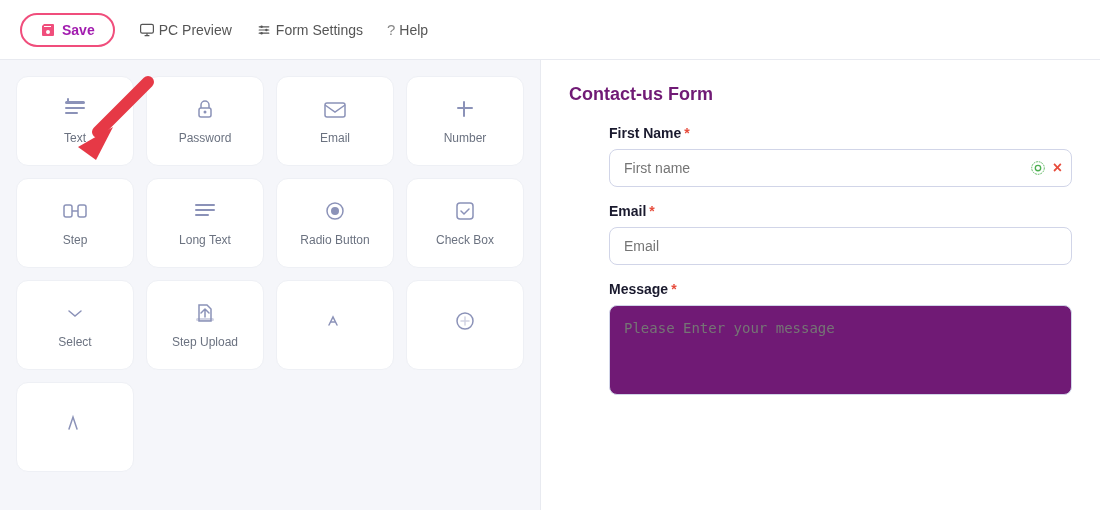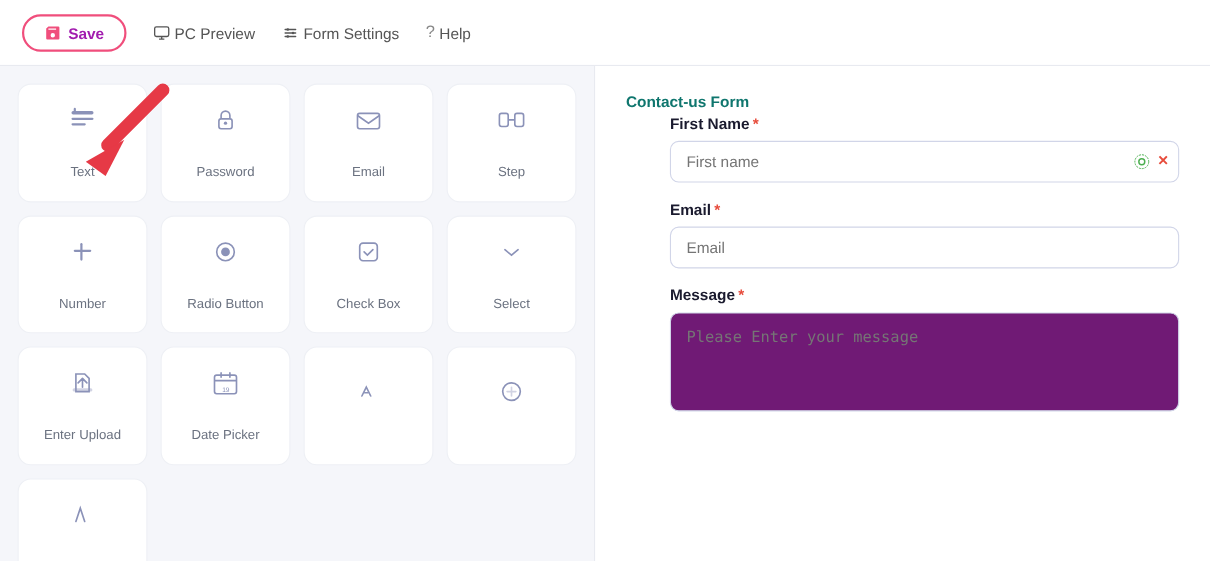--- a/index.html
+++ b/index.html
@@ -73,44 +73,44 @@
       align-items: center;
       justify-content: center;
       padding: 18px 10px;
       cursor: pointer;
       border: 1px solid #eef0f5;
       gap: 8px;
       transition: box-shadow 0.15s;
       min-height: 90px;
     }
     .widget-card .icon { color: #8b92b8; }
-    .widget-card .label { font-size: 12px; color: #6b7280; text-align: right; line-height: 1.3; margin-top: 18px; }
+    .widget-card .label { font-size: 12px; color: #6b7280; text-align: right; line-height: 1.3; }
 
     
     .arrow-overlay {
       position: absolute;
       top: 12px;
       left: 68px;
       pointer-events: none;
     }
 
     
     .right-panel {
       flex: 1;
       background: #fff;
       border-left: 1px solid #e8eaf0;
       padding: 24px 28px;
       overflow-y: auto;
     }
 
     .form-title {
-      font-size: 14px;
+      font-size: 18px;
       font-weight: 600;
-      color: #0f766e;
-      margin-bottom: 4px;
+      color: #701a75;
+      margin-bottom: 20px;
     }
 
     .form-row {
       display: flex;
       gap: 16px;
       margin-bottom: 16px;
       margin-left: 40px;
     }
 
     .form-field {
@@ -250,38 +250,48 @@
             <rect x="4" y="8" width="20" height="14" rx="2" stroke="#8b92b8" stroke-width="1.5"></rect>
             <path d="M4 10l10 7 10-7" stroke="#8b92b8" stroke-width="1.5"></path>
           </svg>
         </span>
         <span class="label">Email</span>
       </div>
 
       <div class="widget-card">
         <span class="icon">
           <svg width="28" height="28" viewBox="0 0 28 28" fill="none">
+            <rect x="12" y="6" width="2" height="16" rx="1" fill="#8b92b8"></rect>
+            <rect x="6" y="12" width="16" height="2" rx="1" fill="#8b92b8"></rect>
+          </svg>
+        </span>
+        <span class="label">Number</span>
+      </div>
+
+      <div class="widget-card">
+        <span class="icon">
+          <svg width="28" height="28" viewBox="0 0 28 28" fill="none">
             <rect x="3" y="8" width="8" height="12" rx="2" stroke="#8b92b8" stroke-width="1.5"></rect>
             <rect x="17" y="8" width="8" height="12" rx="2" stroke="#8b92b8" stroke-width="1.5"></rect>
             <path d="M11 14h6" stroke="#8b92b8" stroke-width="1.5"></path>
           </svg>
         </span>
         <span class="label">Step</span>
       </div>
 
       <div class="widget-card">
         <span class="icon">
           <svg width="28" height="28" viewBox="0 0 28 28" fill="none">
-            <rect x="12" y="6" width="2" height="16" rx="1" fill="#8b92b8"></rect>
-            <rect x="6" y="12" width="16" height="2" rx="1" fill="#8b92b8"></rect>
-          </svg>
-        </span>
-        <span class="label">Number</span>
-      </div>
-
+            <rect x="4" y="7" width="20" height="2" rx="1" fill="#8b92b8"></rect>
+            <rect x="4" y="12" width="20" height="2" rx="1" fill="#8b92b8"></rect>
+            <rect x="4" y="17" width="14" height="2" rx="1" fill="#8b92b8"></rect>
+          </svg>
+        </span>
+        <span class="label">Long Text</span>
+      </div>
 
       <div class="widget-card">
         <span class="icon">
           <svg width="28" height="28" viewBox="0 0 28 28" fill="none">
             <circle cx="14" cy="14" r="8" stroke="#8b92b8" stroke-width="1.5"></circle>
             <circle cx="14" cy="14" r="4" fill="#8b92b8"></circle>
           </svg>
         </span>
         <span class="label">Radio Button</span>
       </div>
@@ -306,35 +316,24 @@
       </div>
 
       <div class="widget-card">
         <span class="icon">
           <svg width="28" height="28" viewBox="0 0 28 28" fill="none">
             <path d="M14 18V10M14 10l-4 4M14 10l4 4" stroke="#8b92b8" stroke-width="1.5" stroke-linecap="round"></path>
             <rect x="5" y="19" width="18" height="3" rx="1.5" fill="#8b92b8" opacity="0.4"></rect>
             <path d="M8 6h8l4 4v12H8V6z" stroke="#8b92b8" stroke-width="1.5"></path>
           </svg>
         </span>
-        <span class="label">Enter Upload</span>
-      </div>
-
-
-      <div class="widget-card">
-        <span class="icon">
-          <svg width="28" height="28" viewBox="0 0 28 28" fill="none">
-            <rect x="4" y="7" width="20" height="17" rx="2" stroke="#8b92b8" stroke-width="1.5"></rect>
-            <path d="M4 12h20" stroke="#8b92b8" stroke-width="1.5"></path>
-            <path d="M10 5v4M18 5v4" stroke="#8b92b8" stroke-width="1.5" stroke-linecap="round"></path>
-            <text x="11" y="22" font-size="6" fill="#8b92b8">19</text>
-          </svg>
-        </span>
-        <span class="label">Date Picker</span>
-      </div>
+        <span class="label">Step Upload</span>
+      </div>
+
+
 
       <div class="widget-card">
         <span class="icon">
           <svg width="28" height="28" viewBox="0 0 28 28" fill="none">
             <path d="M8 18l4-8 4 8" stroke="#8b92b8" stroke-width="1.5" stroke-linecap="round"></path>
             <path d="M10 15h4" stroke="#8b92b8" stroke-width="1.5"></path>
           </svg>
         </span>
         <span class="label"></span>
       </div>

